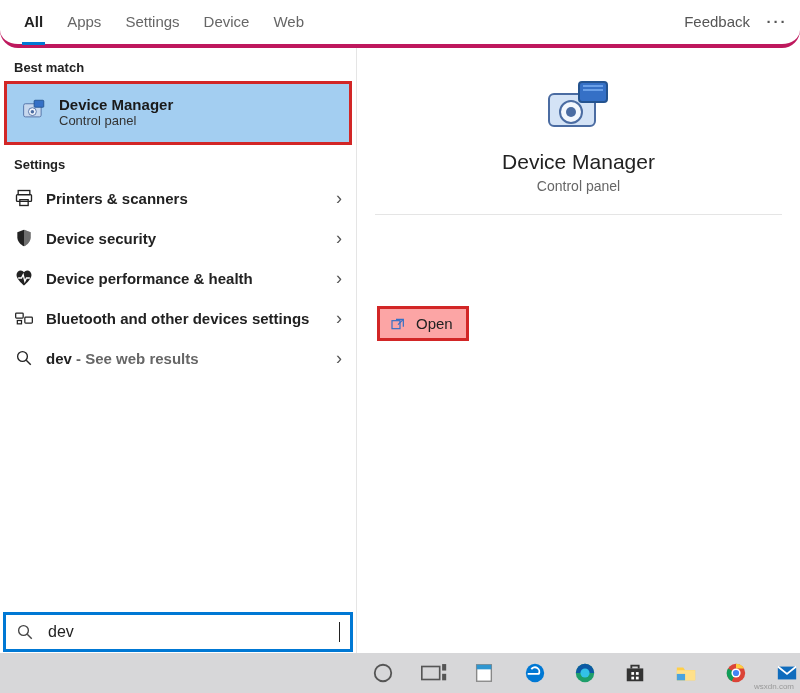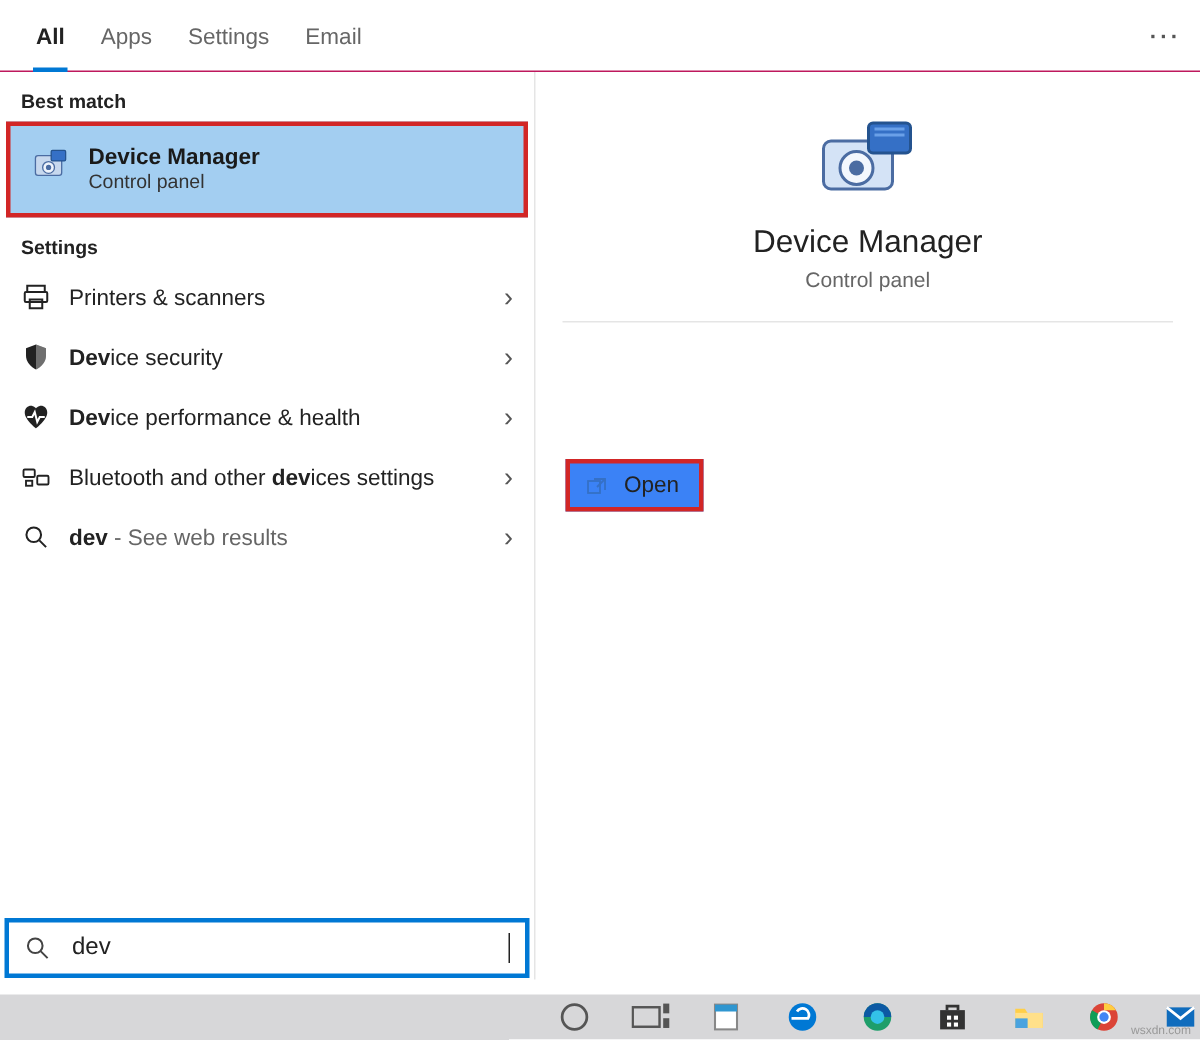--- a/index.html
+++ b/index.html
@@ -14,21 +14,22 @@
     overflow: hidden;
     position: relative;
   }
   
   .tabs {
     display: flex;
     align-items: flex-end;
     height: 48px;
     padding: 0 8px 0 12px;
     font-size: 15px;
-    border-bottom: 1px solid #be185d;
+    border-bottom: 4px solid #be185d;
+    border-radius: 18px;
   }
   .tabs .tab {
     padding: 0 12px;
     height: 44px;
     line-height: 44px;
     color: #666;
     cursor: pointer;
     user-select: none;
   }
   .tabs .tab.active {
@@ -110,21 +111,21 @@
 
   .list-item {
     display: flex;
     align-items: center;
     gap: 12px;
     padding: 10px 14px;
     cursor: pointer;
     color: #222;
     position: relative;
   }
-  .list-item .label { flex: 1; }
+  .list-item .label { flex: 1; font-weight: bold; }
   .list-item .chev {
     color: #555;
     font-size: 18px;
     line-height: 1;
     font-weight: 400;
   }
   .list-item .icon {
     width: 20px; height: 20px;
     display: flex; align-items: center; justify-content: center;
     color: #222;
@@ -162,21 +163,21 @@
     left: 20px;
     top: 258px;
     width: 92px;
     height: 35px;
     border: 3px solid #d22626;
     display: flex;
     align-items: center;
     gap: 10px;
     padding: 0 10px;
     cursor: pointer;
-    background: #3b82f6;
+    background: #fca5a5;
   }
   .open-row .sq {
     width: 16px; height: 16px;
   }
   .open-row .txt { font-size: 15px; color: #222; }
 
   
   .searchbar {
     position: absolute;
     left: 3px; bottom: 41px;
@@ -206,21 +207,21 @@
     width: 1px;
     background: #222;
     height: 20px;
     margin-left: -4px;
   }
 
   
   .taskbar {
     position: absolute;
     left: 0; right: 0; bottom: 0;
-    height: 30px;
+    height: 40px;
     background: #d7d7d9;
     display: flex;
     align-items: center;
     padding-left: 370px;
     gap: 24px;
   }
   .taskbar .tbicon {
     width: 28px; height: 28px;
     display: flex; align-items: center; justify-content: center;
     cursor: pointer;
@@ -235,22 +236,24 @@
   
   svg { display: block; }
 </style>
 </head>
 <body>
 
 <div class="tabs">
   <div class="tab active">All</div>
   <div class="tab">Apps</div>
   <div class="tab">Settings</div>
-  <div class="tab">Email</div>
+  <div class="tab">Device</div>
+  <div class="tab">Web</div>
   <div class="spacer"></div>
+  <div class="feedback">Feedback</div>
   <div class="dots">···</div>
 </div>
 
 <div class="main">
 
   <div class="left">
 
     <div class="section-label">Best match</div>
 
     <div class="best-match">

